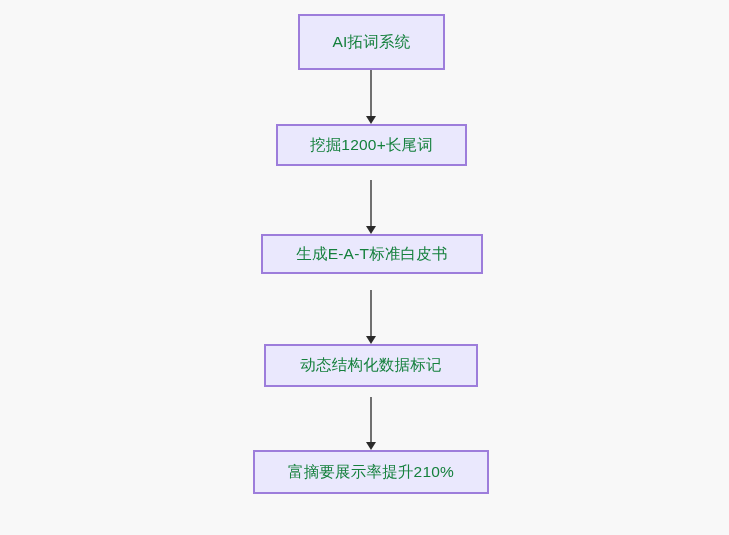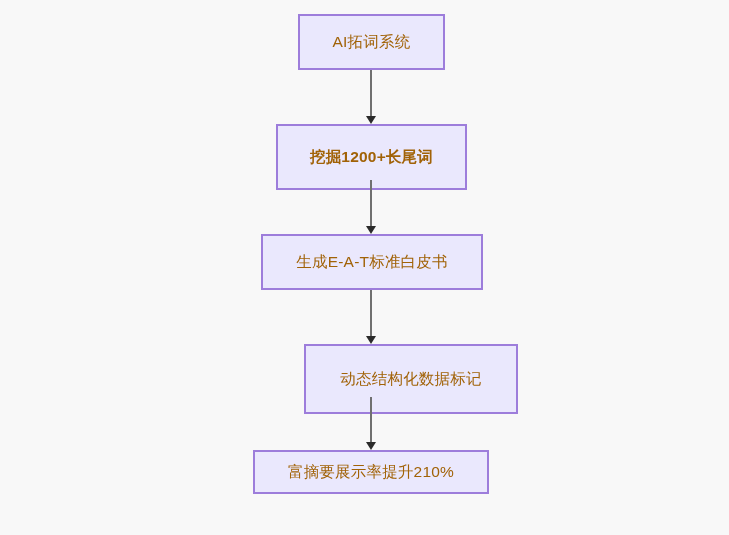--- a/index.html
+++ b/index.html
@@ -22,36 +22,36 @@
   }
 
   .node {
     position: absolute;
     box-sizing: border-box;
     background: #eae8fd;
     border: 2px solid #9d7ddb;
     display: flex;
     align-items: center;
     justify-content: center;
-    color: #a16207;
+    color: #15803d;
     font-size: 15.5px;
     line-height: 1.2;
     letter-spacing: 0.2px;
     white-space: nowrap;
   }
 
   .node-label {
     display: block;
   }
 
   
   .node-1 { left: 298px; top: 14px;  width: 147px; height: 56px; }
-  .node-2 { left: 276px; top: 124px; width: 191px; height: 66px; font-weight: bold; }
-  .node-3 { left: 261px; top: 234px; width: 222px; height: 56px; }
-  .node-4 { left: 264px; top: 344px; width: 214px; height: 70px; margin-left: 40px; }
+  .node-2 { left: 276px; top: 124px; width: 191px; height: 42px; }
+  .node-3 { left: 261px; top: 234px; width: 222px; height: 40px; }
+  .node-4 { left: 264px; top: 344px; width: 214px; height: 43px; }
   .node-5 { left: 253px; top: 450px; width: 236px; height: 44px; }
 
   
   .edge {
     position: absolute;
     left: 364px;
     width: 14px;
   }
   .edge-line {
     position: absolute;

